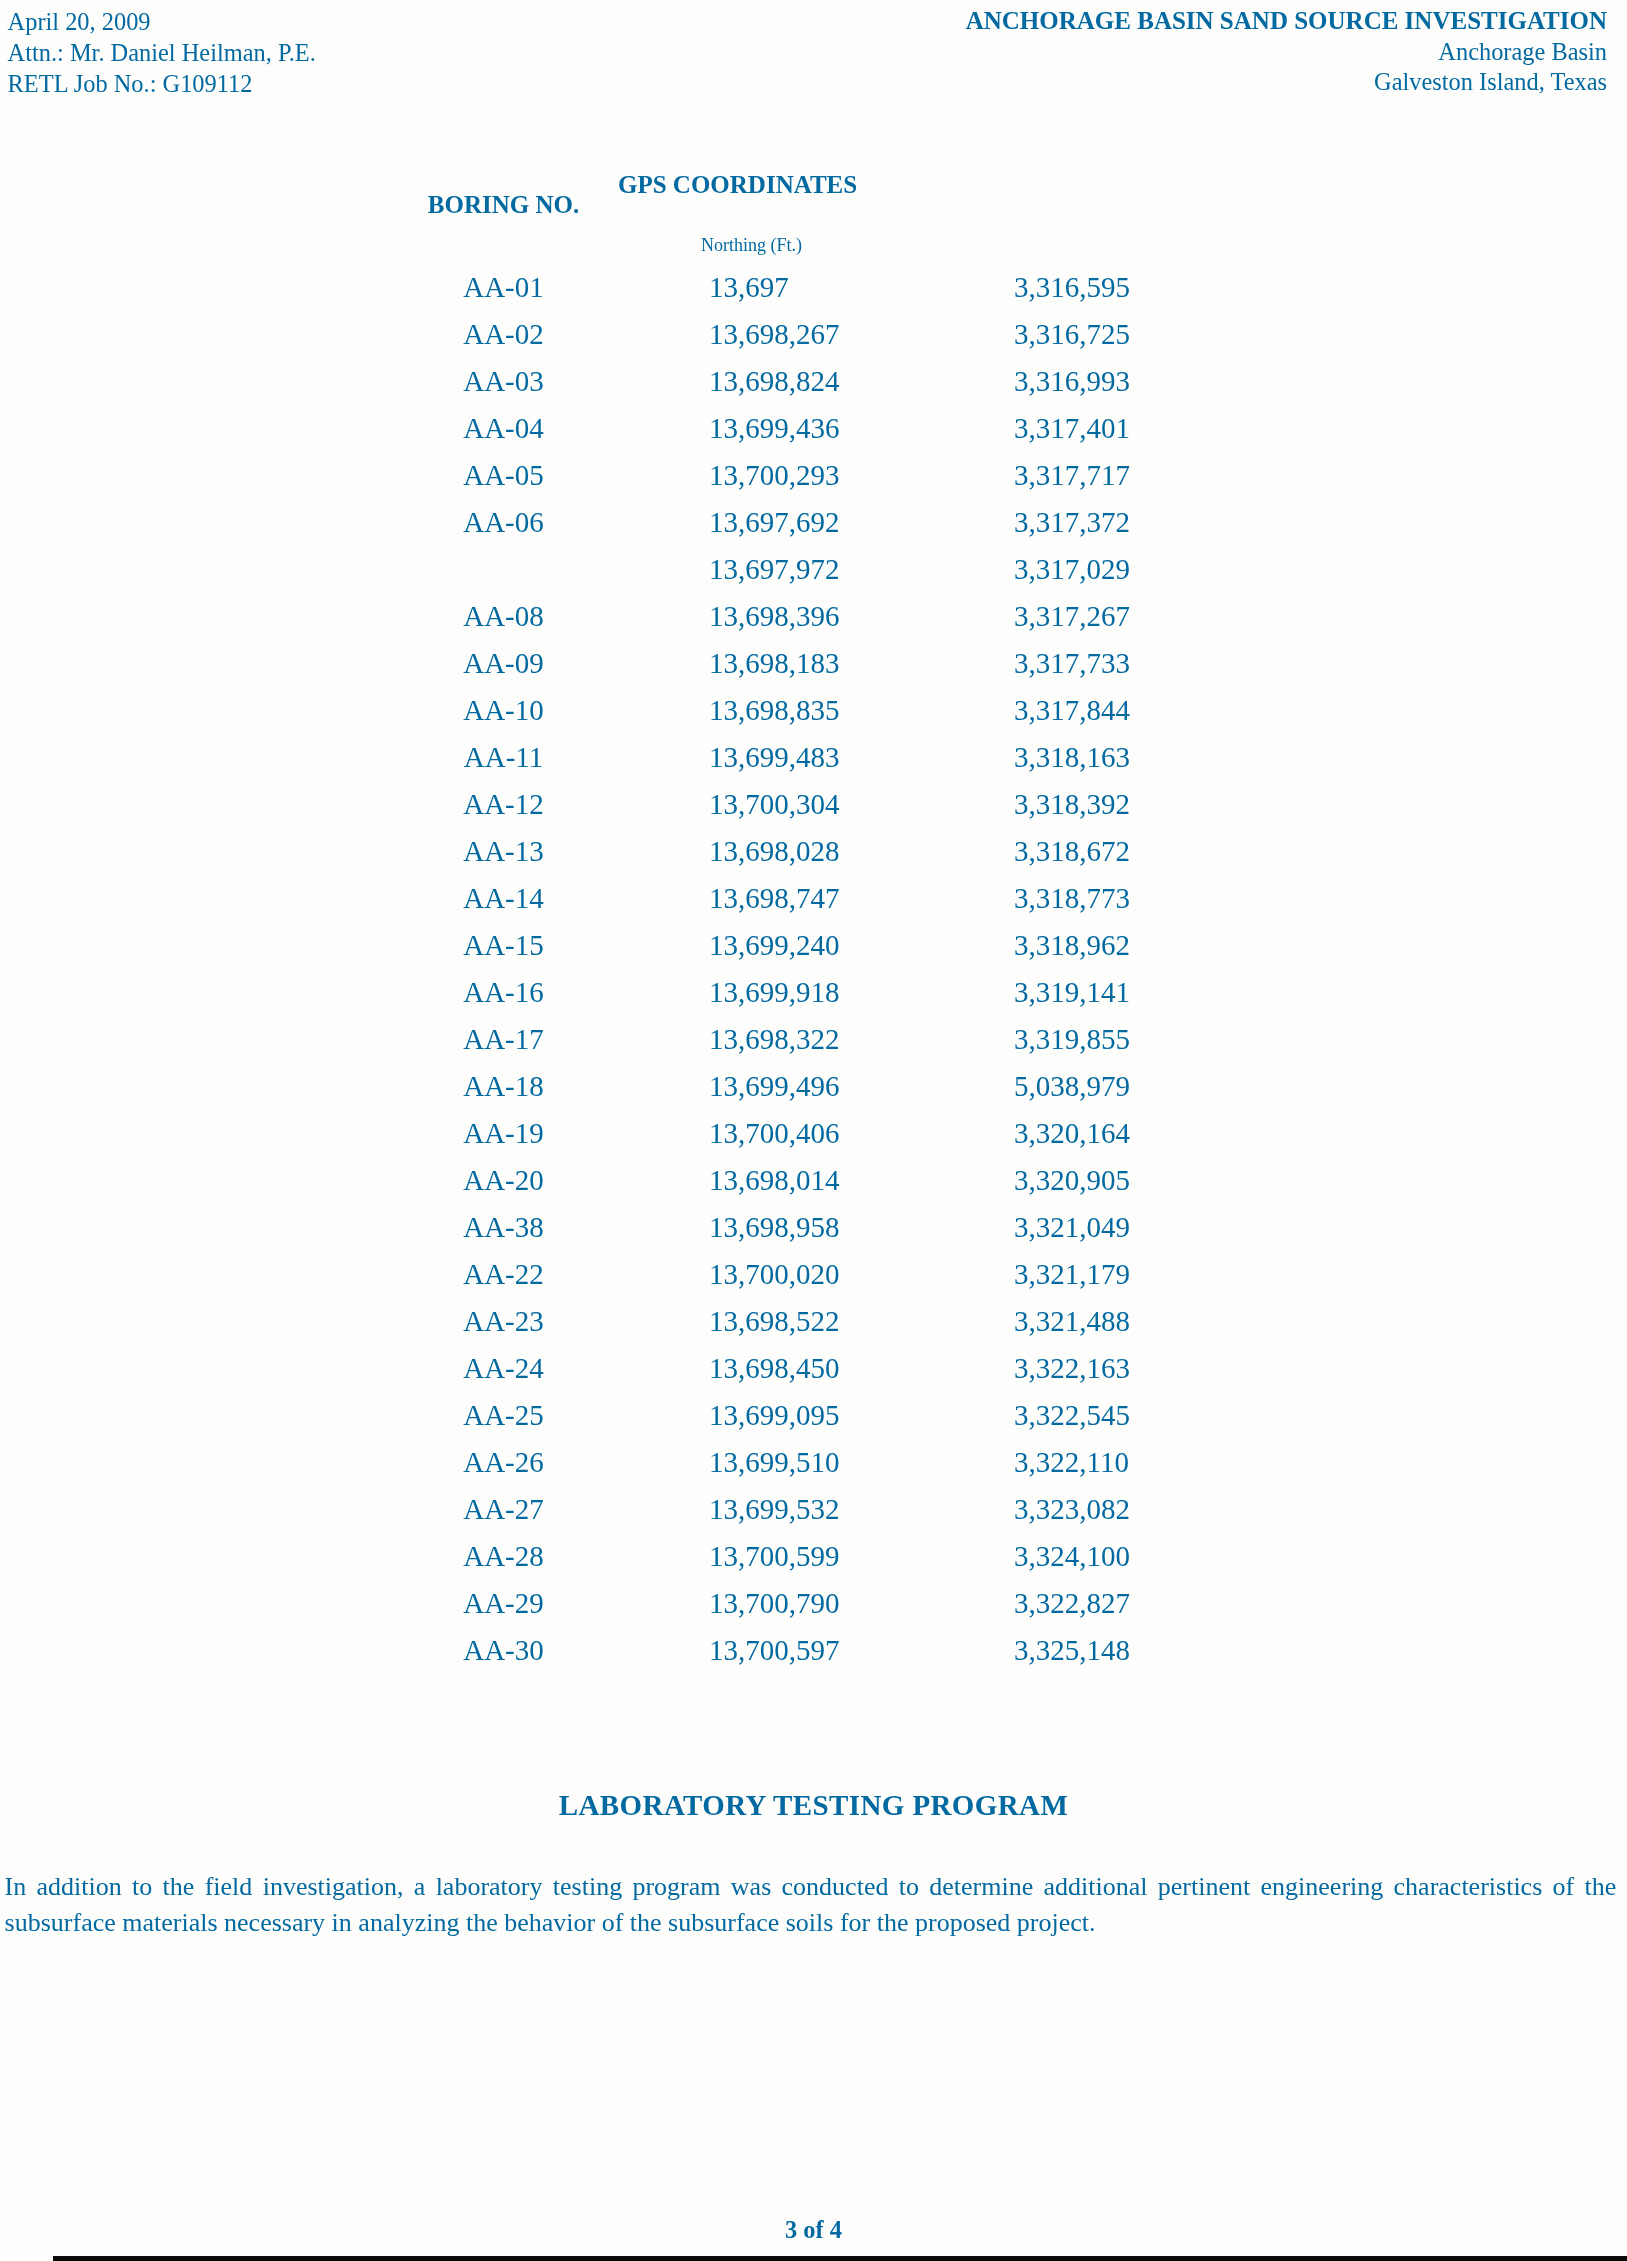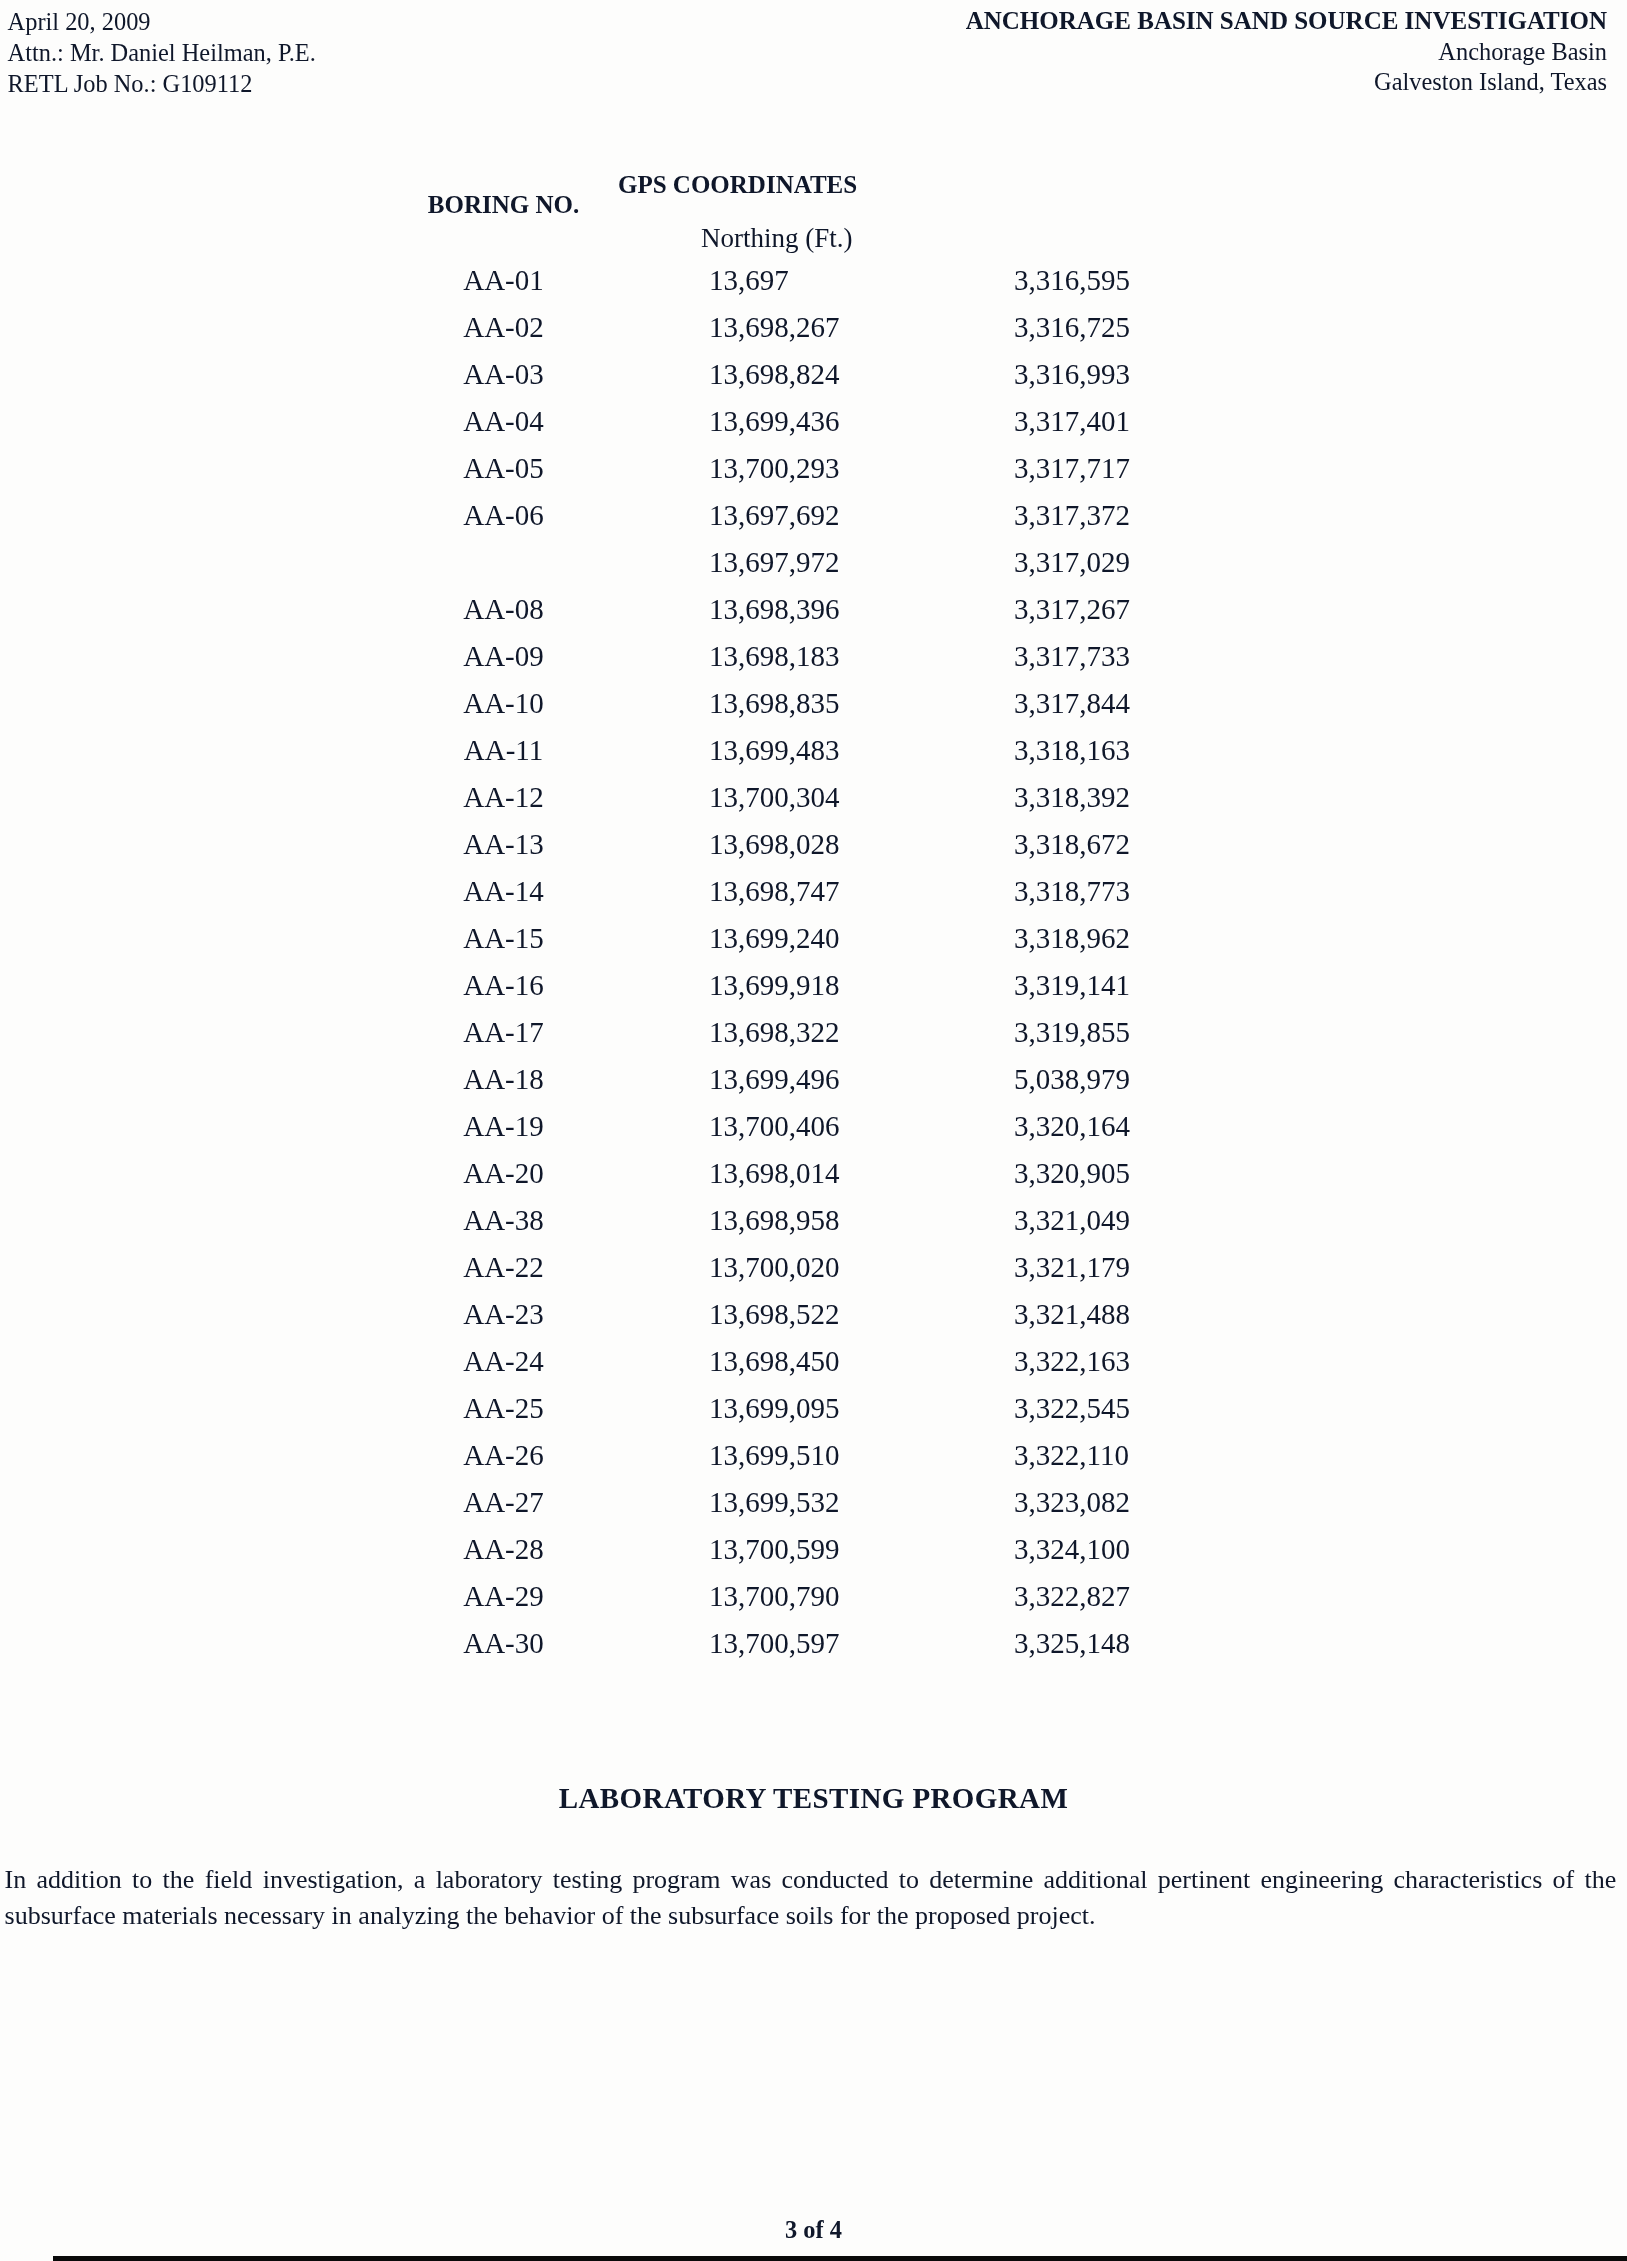--- a/index.html
+++ b/index.html
@@ -8,21 +8,21 @@
     background: #d8d8d8;
   }
   .page {
     width: 1627px;
     height: 2261px;
     margin: 0 auto;
     background: #fdfdfc;
     position: relative;
     overflow: hidden;
     font-family: "Liberation Serif", "DejaVu Serif", serif;
-    color: #0f172a;
+    color: #0369a1;
   }
   
   .header {
     display: flex;
     justify-content: space-between;
     align-items: flex-start;
     padding: 6.1px 20px 0 7.6px;
   }
   .header-left div {
     font-size: 24.4px;
@@ -54,23 +54,23 @@
     text-align: center;
     font-weight: bold;
     font-size: 25px;
     margin-top: 20px;
   }
   .gps-coords-head {
     font-weight: bold;
     font-size: 25px;
   }
   .northing-head {
-    font-size: 27px;
+    font-size: 18px;
     margin-left: 312px;
-    margin-top: 2px;
+    margin-top: 9px;
     line-height: 34px;
   }
   .gps-rows {
     margin-top: 1.5px;
   }
   .gps-row {
     display: grid;
     grid-template-columns: 229px 396px 305px;
     height: 47px;
     line-height: 47px;

